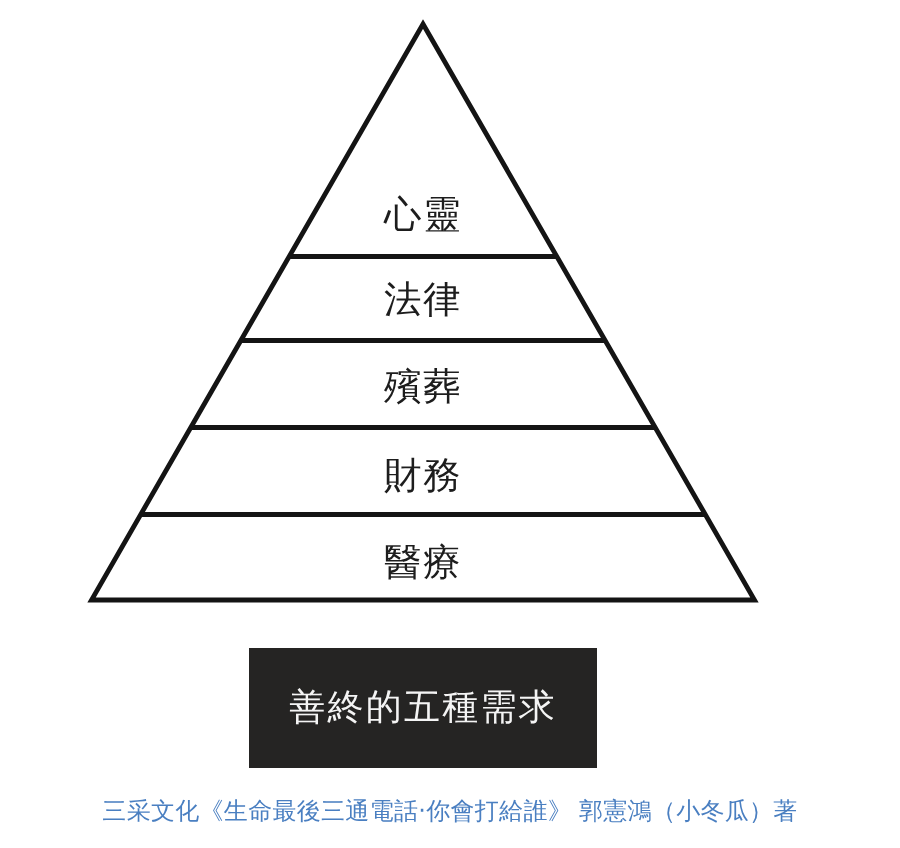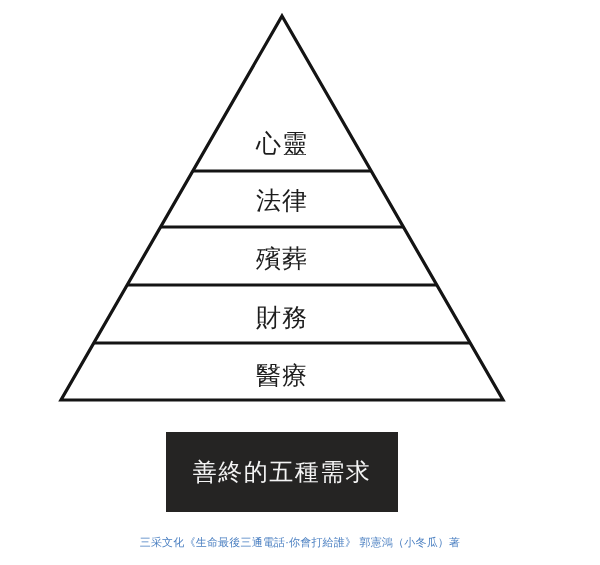--- a/index.html
+++ b/index.html
@@ -94,21 +94,21 @@
 
   
   #attribution {
     position: absolute;
     left: 0;
     top: 530px;
     width: 600px;
     text-align: center;
     color: #4a7fc1;
     font-family: "Liberation Sans", "DejaVu Sans", sans-serif;
-    font-size: 11px;
+    font-size: 16px;
     line-height: 24px;
     letter-spacing: 0.2px;
     white-space: nowrap;
     user-select: none;
   }
 </style>
 </head>
 <body>
 
 <div id="figure-root">

